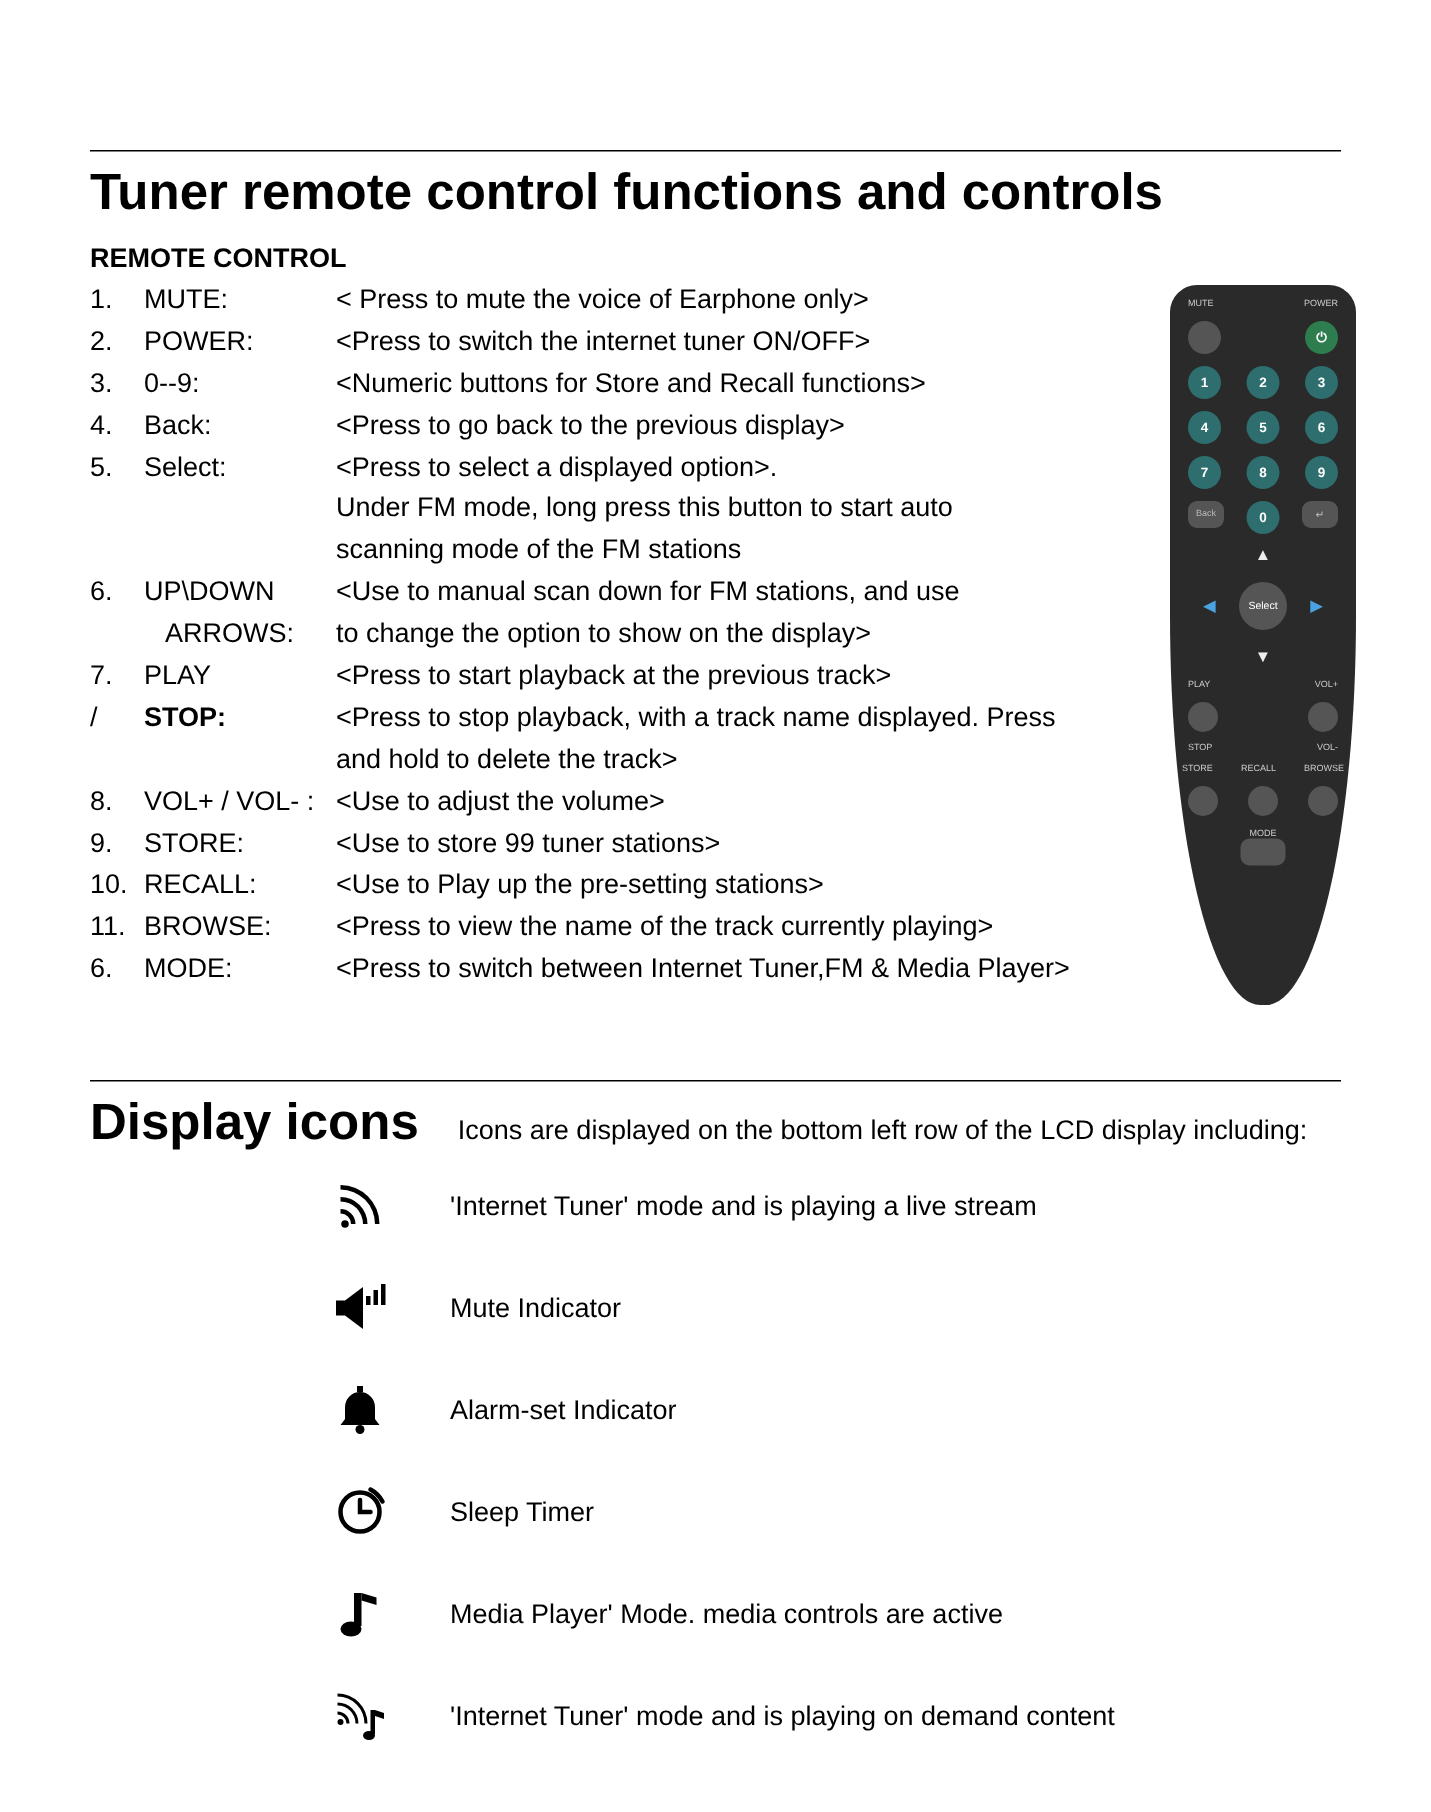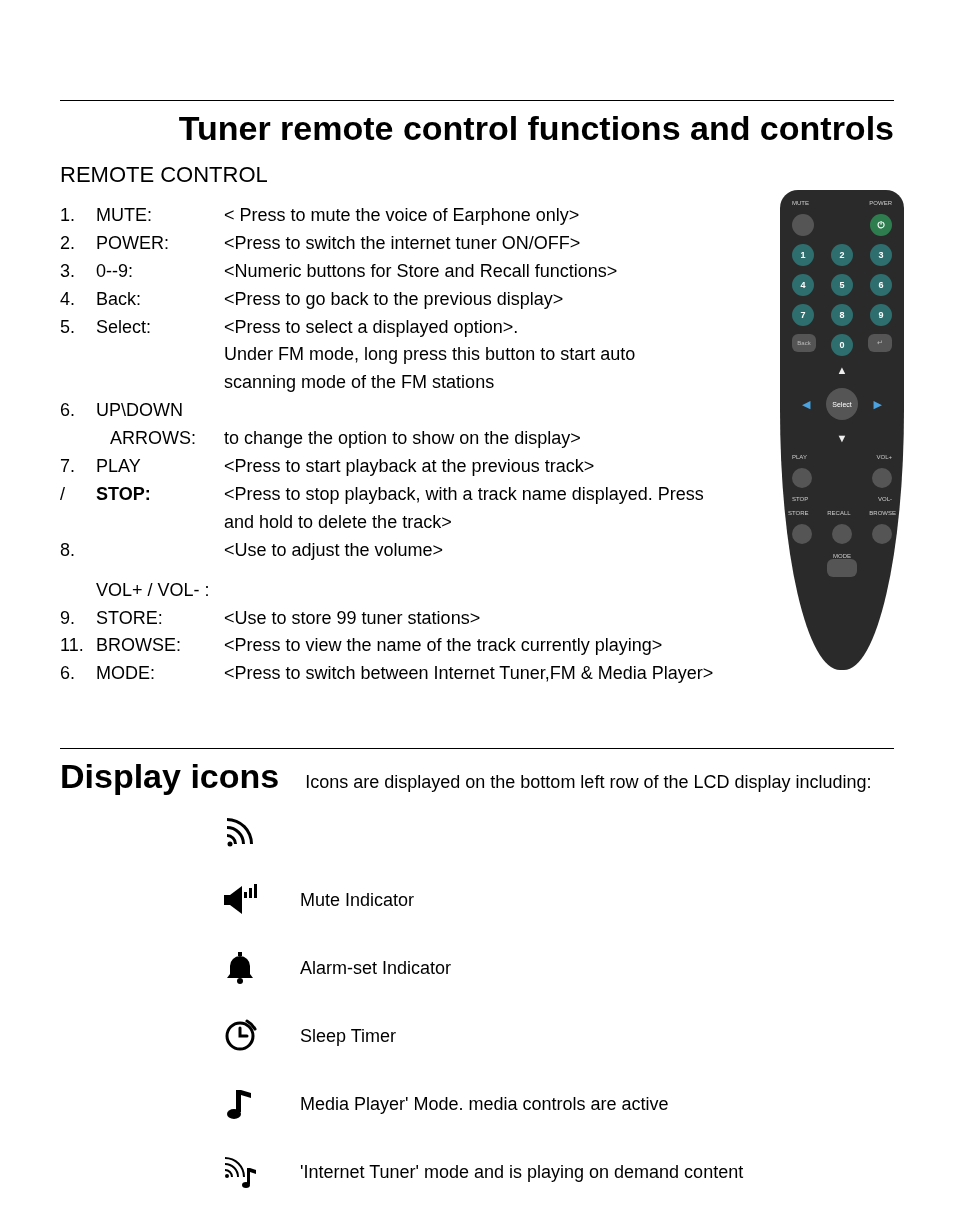--- a/index.html
+++ b/index.html
@@ -11,26 +11,25 @@
     color: #000;
     padding: 100px 60px 40px 60px;
     position: relative;
   }
   .hr-top { border-top: 1px solid #000; margin-bottom: 8px; }
   .hr-mid { border-top: 1px solid #000; margin: 60px 0 8px 0; }
   h1.section-title {
     font-size: 34px;
     font-weight: bold;
     margin-bottom: 14px;
-    text-align: right;
   }
   .subhead {
-    font-size: 22px;
-    font-weight: normal;
-    margin-bottom: 14px;
+    font-size: 18px;
+    font-weight: bold;
+    margin-bottom: 3px;
   }
   .remote-list {
     font-size: 18px;
     line-height: 1.55;
   }
   .remote-row {
     display: flex;
   }
   .remote-num {
     width: 36px;
@@ -161,20 +160,21 @@
     <span class="remote-num">5.</span>
     <span class="remote-label">Select:</span>
     <span class="remote-desc">&lt;Press to select a displayed option&gt;.</span>
   </div>
   <div class="remote-sub">Under FM mode, long press this button to start auto</div>
   <div class="remote-sub">scanning mode of the FM stations</div>
 
   <div class="remote-row">
     <span class="remote-num">6.</span>
     <span class="remote-label">UP\DOWN</span>
+    <span class="remote-desc">&lt;Use to manual scan down for FM stations, and use</span>
   </div>
   <div class="remote-row">
     <span class="remote-num"></span>
     <span class="remote-label">   ARROWS:</span>
     <span class="remote-desc">to change the option to show on the display&gt;</span>
   </div>
 
   <div class="remote-row">
     <span class="remote-num">7.</span>
     <span class="remote-label">PLAY</span>
@@ -182,30 +182,35 @@
   </div>
   <div class="remote-row">
     <span class="remote-num">  /</span>
     <span class="remote-label" style="width:128px;font-weight:bold;">STOP:</span>
     <span class="remote-desc">&lt;Press to stop playback, with a track name displayed. Press</span>
   </div>
   <div class="remote-sub">and hold to delete the track&gt;</div>
 
   <div class="remote-row">
     <span class="remote-num">8.</span>
-    <span class="remote-label" style="width:128px;margin-top:40px;">VOL+ / VOL- :</span>
+    <span class="remote-label" style="width:128px;">VOL+ / VOL- :</span>
     <span class="remote-desc">&lt;Use to adjust the volume&gt;</span>
   </div>
 
   <div class="remote-row">
     <span class="remote-num">9.</span>
     <span class="remote-label">STORE:</span>
     <span class="remote-desc">&lt;Use to store 99 tuner stations&gt;</span>
   </div>
 
+  <div class="remote-row">
+    <span class="remote-num">10.</span>
+    <span class="remote-label">RECALL:</span>
+    <span class="remote-desc">&lt;Use to Play up the pre-setting stations&gt;</span>
+  </div>
 
   <div class="remote-row">
     <span class="remote-num">11.</span>
     <span class="remote-label">BROWSE:</span>
     <span class="remote-desc">&lt;Press to view the name of the track currently playing&gt;</span>
   </div>
 
   <div class="remote-row">
     <span class="remote-num">6.</span>
     <span class="remote-label">MODE:</span>
@@ -294,20 +299,21 @@
     <div class="icon-cell">
       <svg class="icon-svg" viewBox="0 0 36 36">
         <g fill="#000">
           <circle cx="8" cy="30" r="2.5"></circle>
           <path d="M5 20 a10 10 0 0 1 10 10 h-3 a7 7 0 0 0 -7 -7 z"></path>
           <path d="M5 12 a18 18 0 0 1 18 18 h-3 a15 15 0 0 0 -15 -15 z"></path>
           <path d="M5 4 a26 26 0 0 1 26 26 h-3 a23 23 0 0 0 -23 -23 z"></path>
         </g>
       </svg>
     </div>
+    <div class="icon-desc">'Internet Tuner' mode and is playing a live stream</div>
   </div>
 
   <div class="icon-row">
     <div class="icon-cell">
       <svg class="icon-svg" viewBox="0 0 36 36">
         <g fill="#000">
           <rect x="2" y="13" width="6" height="10"></rect>
           <polygon points="8,13 20,4 20,32 8,23"></polygon>
           <rect x="22" y="10" width="3" height="6"></rect>
           <rect x="27" y="6" width="3" height="10"></rect>

